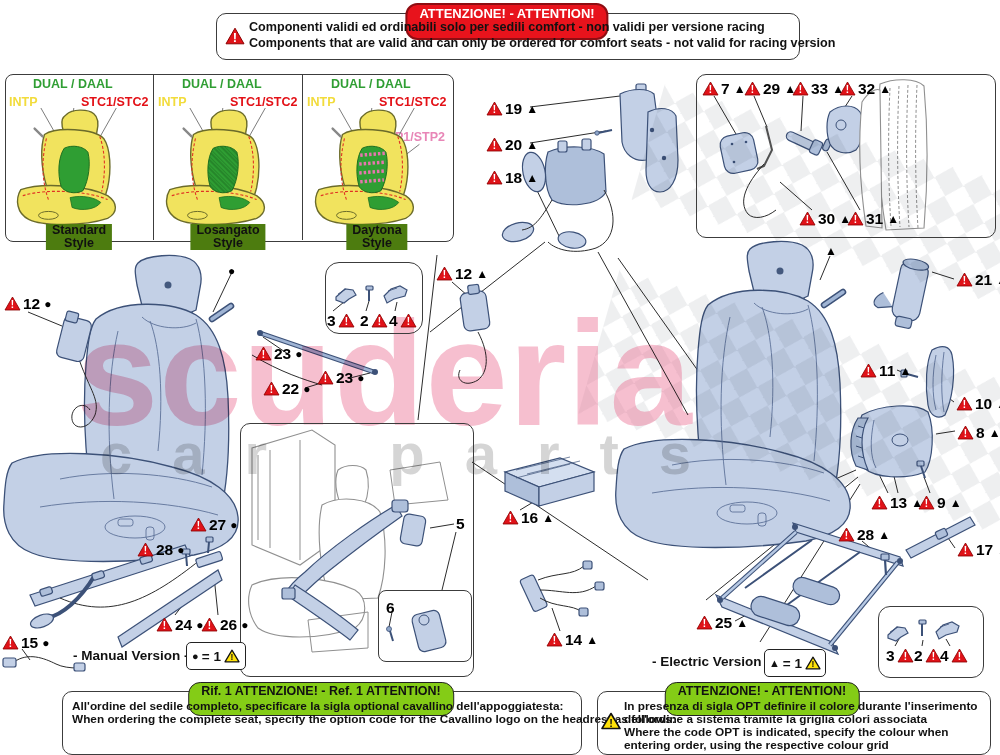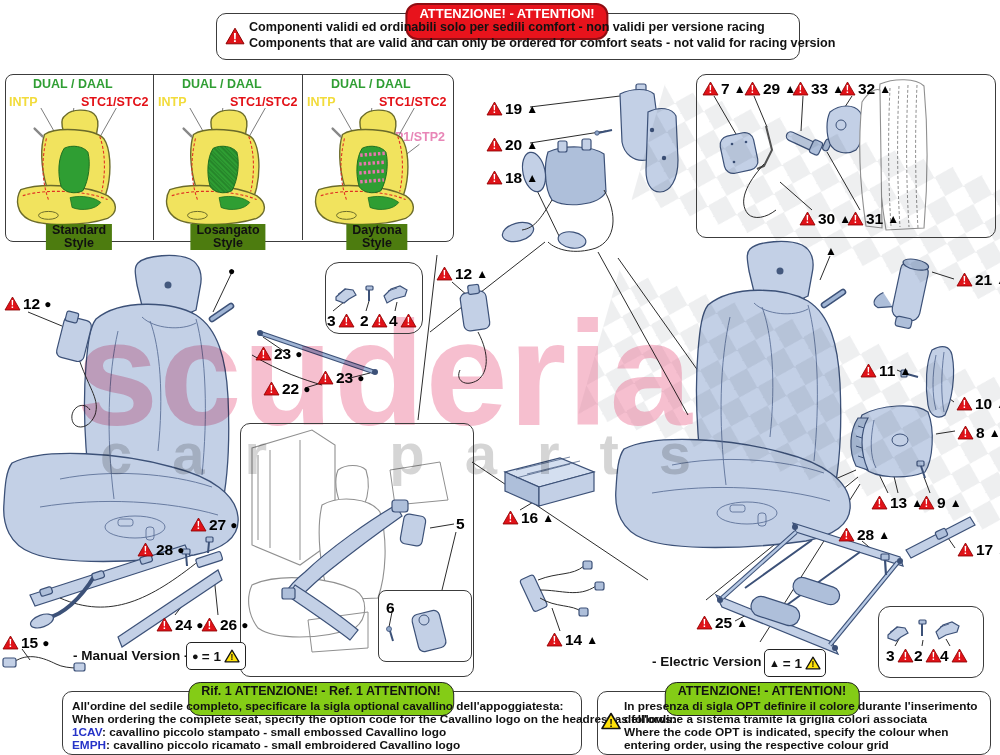--- a/index.html
+++ b/index.html
@@ -456,22 +456,20 @@
       <svg class="yt" viewBox="0 0 20 18">
           <path d="M10 1.5 L19 16.5 L1 16.5 Z"></path>
           <text x="10" y="14.5">!</text>
         </svg>
     </div>
 
     <div class="obox" style="left:62px;top:691px;width:518px;height:62px;"></div>
     <div class="pill pill-yel" style="left:321px;top:682px;">Rif. 1 ATTENZIONE! - Ref. 1 ATTENTION!</div>
     <div class="stxt" style="left:72px;top:700px;">All'ordine del sedile completo, specificare la sigla optional cavallino dell'appoggiatesta:</div>
     <div class="stxt" style="left:72px;top:713px;">When ordering the complete seat, specify the option code for the Cavallino logo on the headrest as follows:</div>
-    <div class="stxt" style="left:72px;top:726px;"><span class="blue">1CAV</span><span>: cavallino piccolo stampato - small embossed Cavallino logo</span></div>
-    <div class="stxt" style="left:72px;top:739px;"><span class="blue">EMPH</span><span>: cavallino piccolo ricamato - small embroidered Cavallino logo</span></div>
 
     <div class="obox" style="left:597px;top:691px;width:392px;height:62px;"></div>
     <div class="pill pill-yel" style="left:762px;top:682px;">ATTENZIONE! - ATTENTION!</div>
     <svg class="yt abs" style="left:601px;top:712px;width:20px;height:18px;" viewBox="0 0 20 18">
         <path d="M10 1.5 L19 16.5 L1 16.5 Z"></path>
         <text x="10" y="14.5">!</text>
       </svg>
     <div class="stxt" style="left:624px;top:700px;">In presenza di sigla OPT definire il colore durante l'inserimento</div>
     <div class="stxt" style="left:624px;top:713px;">dell'ordine a sistema tramite la griglia colori associata</div>
     <div class="stxt" style="left:624px;top:726px;">Where the code OPT is indicated, specify the colour when</div>

